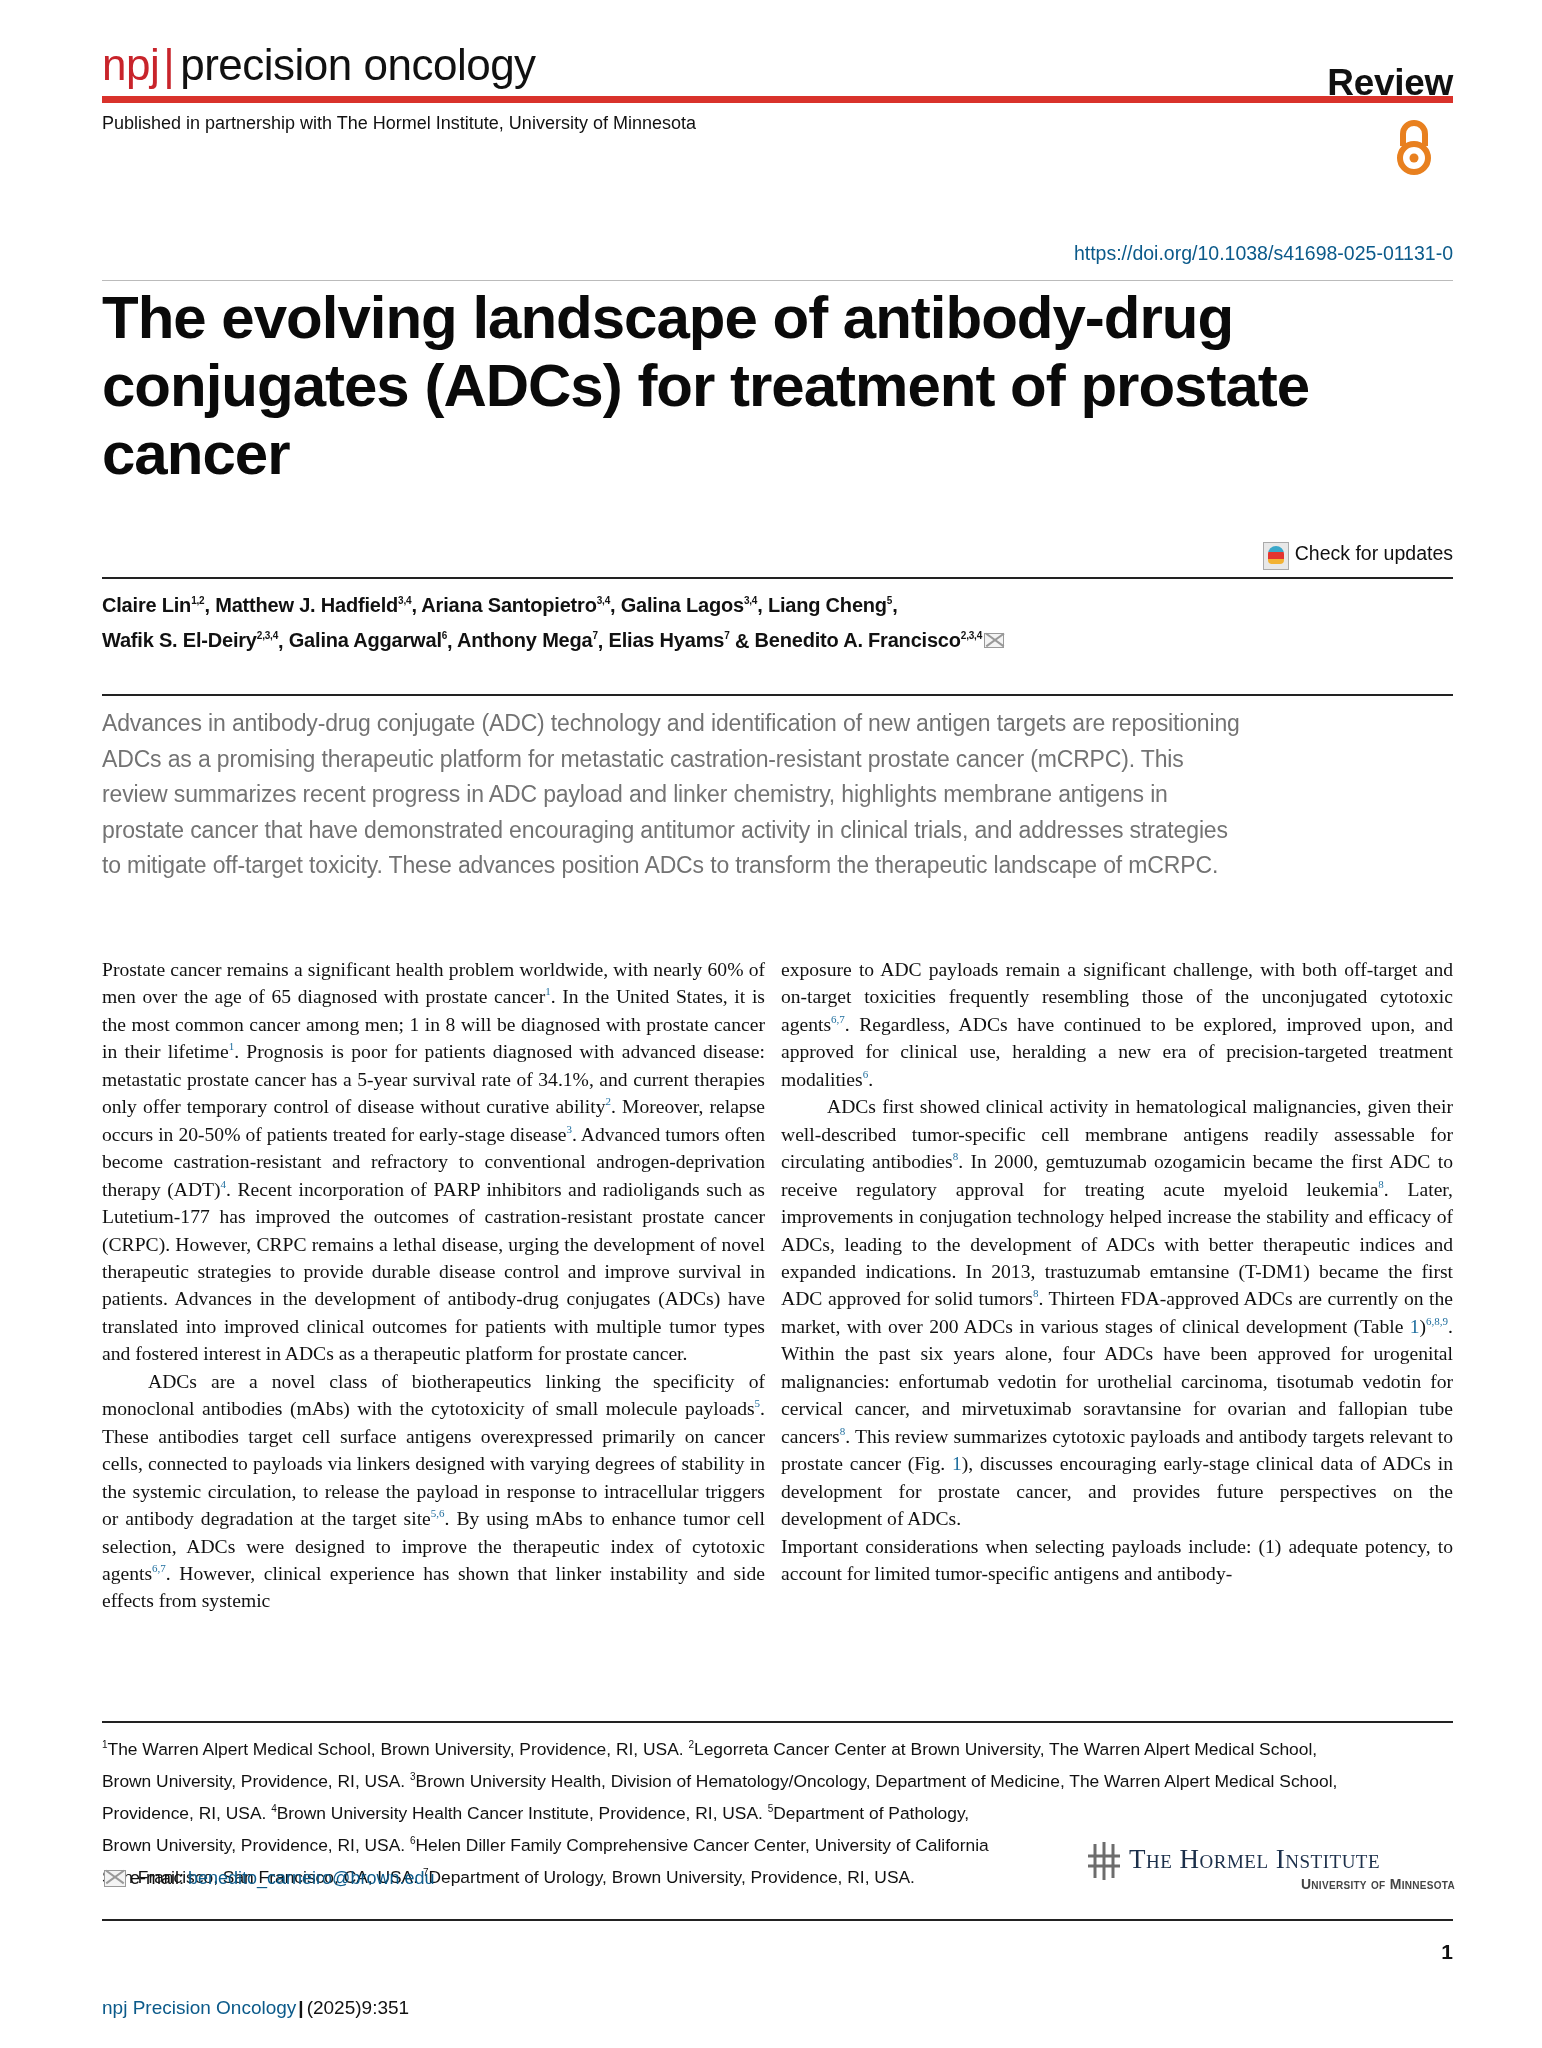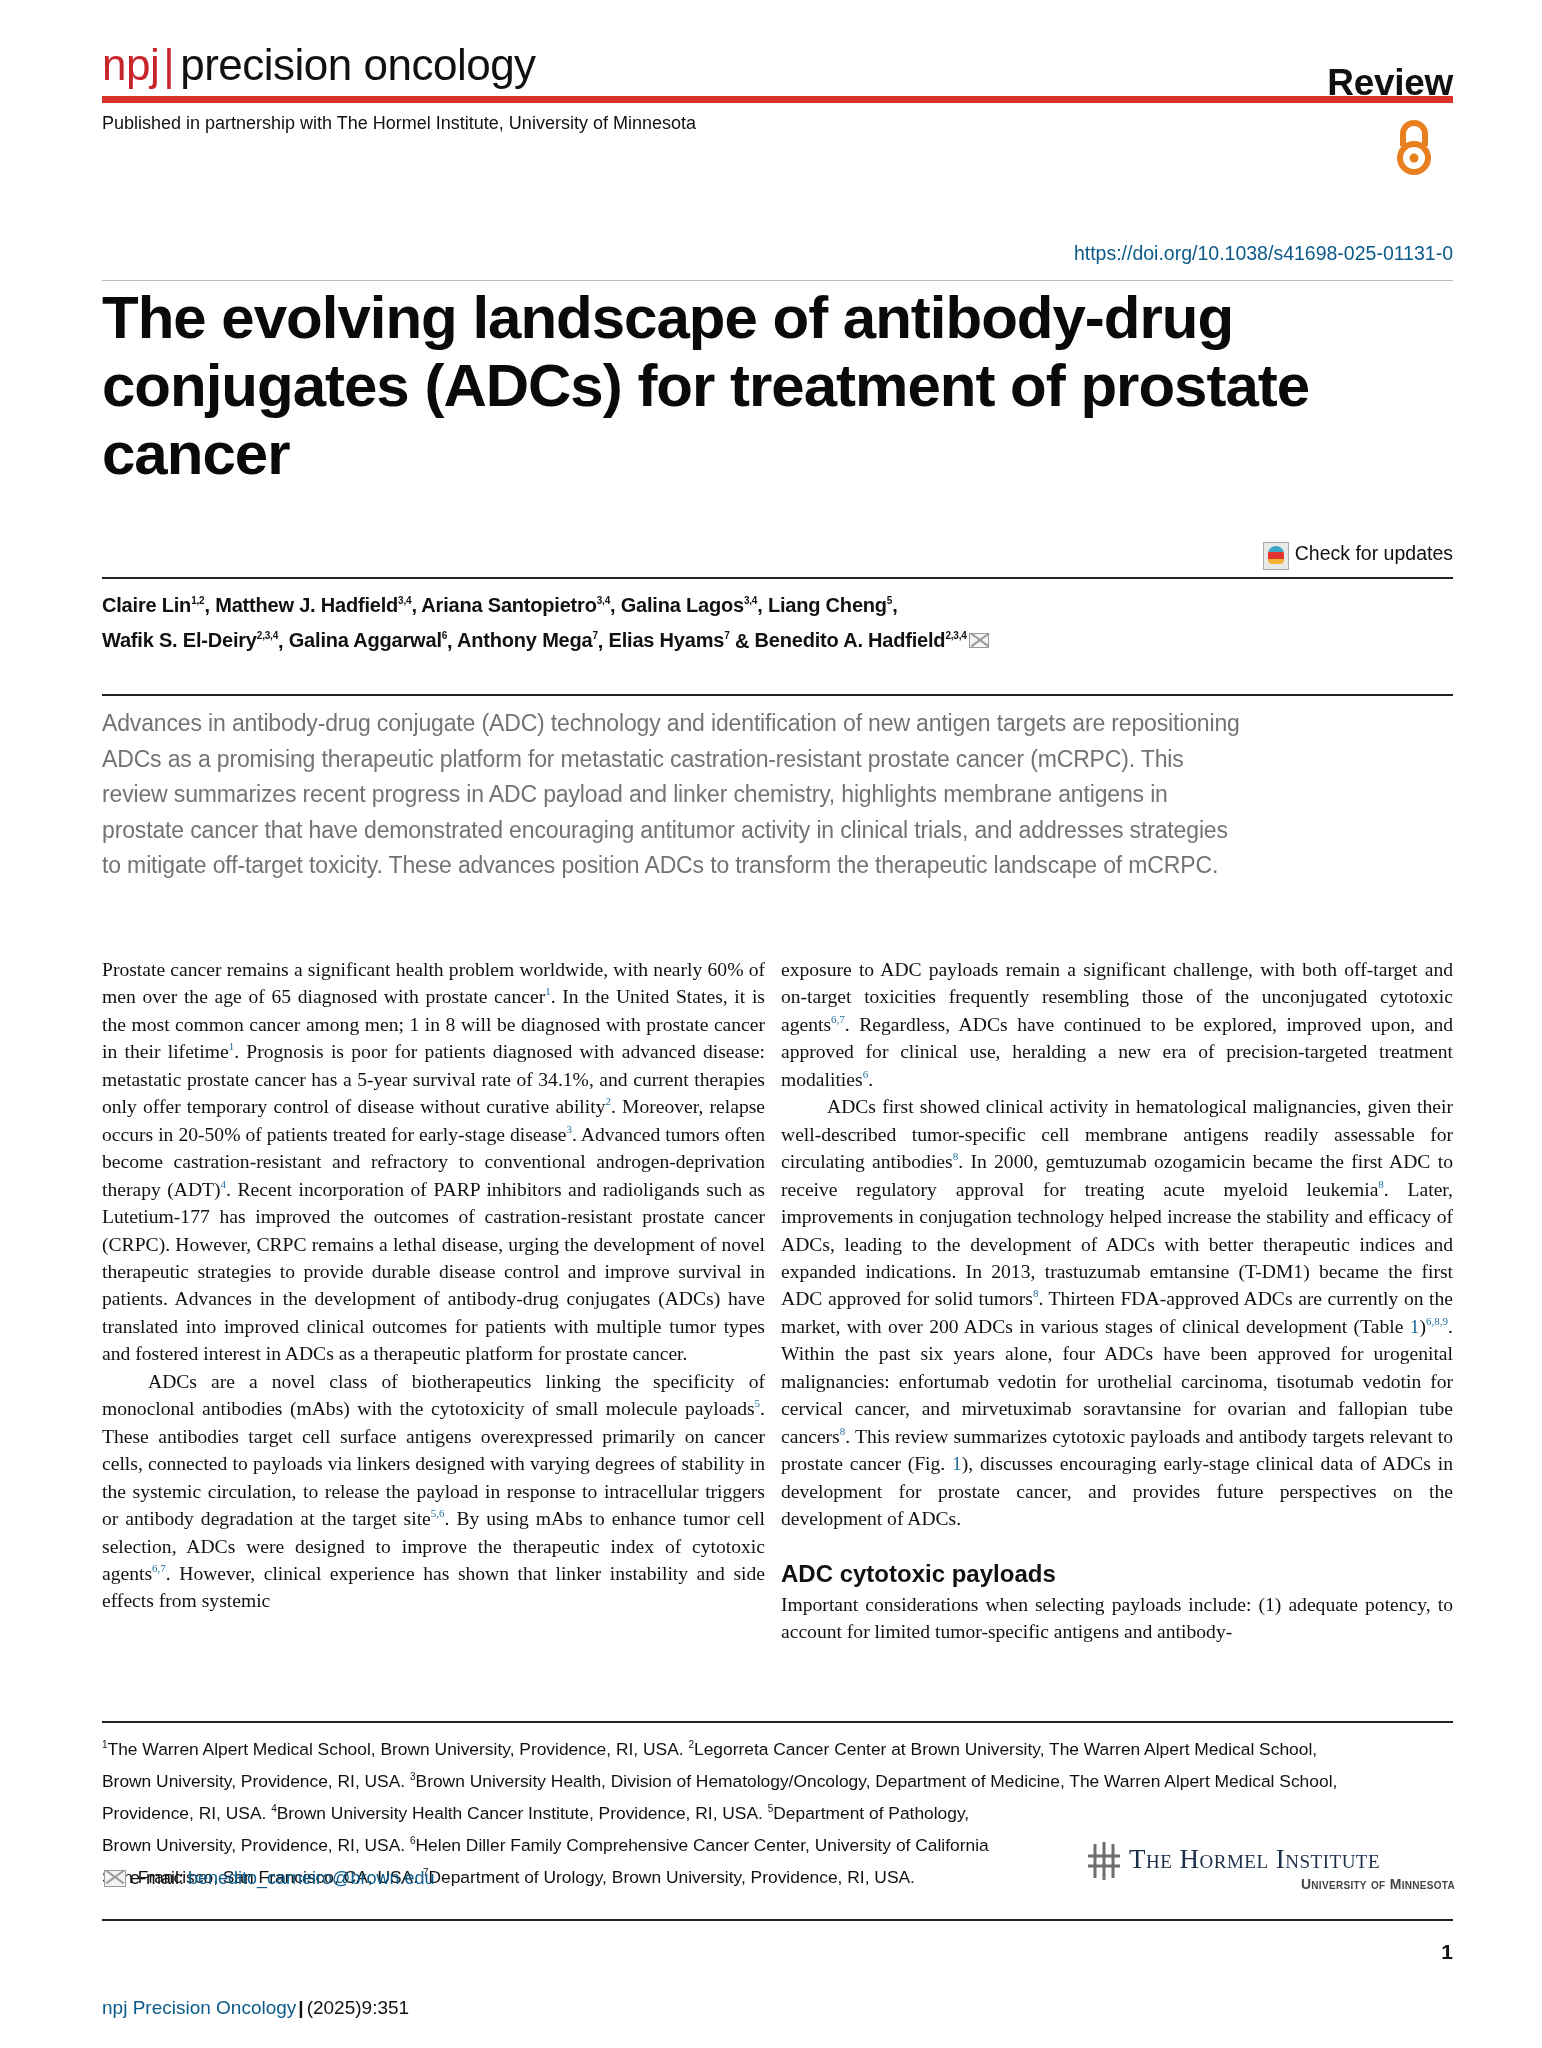--- a/index.html
+++ b/index.html
@@ -91,35 +91,34 @@
 <h1 id="title" class="abs sans">The evolving landscape of antibody-drug conjugates (ADCs) for treatment of prostate cancer</h1>
 
 <div id="check-updates" class="abs sans">
   <span class="cu-icon"></span>
   <span>Check for updates</span>
 </div>
 
 <div id="authors-rule" class="abs"></div>
 <div id="authors" class="abs sans">
   <span><span>Claire Lin</span><sup>1,2</sup></span><span>, </span><span><span>Matthew J. Hadfield</span><sup>3,4</sup></span><span>, </span><span><span>Ariana Santopietro</span><sup>3,4</sup></span><span>, </span><span><span>Galina Lagos</span><sup>3,4</sup></span><span>, </span><span><span>Liang Cheng</span><sup>5</sup></span><span>,</span><br>
-  <span><span>Wafik S. El-Deiry</span><sup>2,3,4</sup></span><span>, </span><span><span>Galina Aggarwal</span><sup>6</sup></span><span>, </span><span><span>Anthony Mega</span><sup>7</sup></span><span>, </span><span><span>Elias Hyams</span><sup>7</sup></span><span> &amp; </span><span><span>Benedito A. Hadfield</span><sup>2,3,4</sup></span><span class="mail-icon"></span>
+  <span><span>Wafik S. El-Deiry</span><sup>2,3,4</sup></span><span>, </span><span><span>Galina Aggarwal</span><sup>6</sup></span><span>, </span><span><span>Anthony Mega</span><sup>7</sup></span><span>, </span><span><span>Elias Hyams</span><sup>7</sup></span><span> &amp; </span><span><span>Benedito A. Francisco</span><sup>2,3,4</sup></span><span class="mail-icon"></span>
 </div>
 
 <div id="abstract-rule" class="abs"></div>
 <p id="abstract" class="abs sans">Advances in antibody-drug conjugate (ADC) technology and identification of new antigen targets are repositioning ADCs as a promising therapeutic platform for metastatic castration-resistant prostate cancer (mCRPC). This review summarizes recent progress in ADC payload and linker chemistry, highlights membrane antigens in prostate cancer that have demonstrated encouraging antitumor activity in clinical trials, and addresses strategies to mitigate off-target toxicity. These advances position ADCs to transform the therapeutic landscape of mCRPC.</p>
 
 <div id="col-left" class="abs col serif">
   <p><span>Prostate cancer remains a significant health problem worldwide, with nearly 60% of men over the age of 65 diagnosed with prostate cancer</span><sup class="ref">1</sup><span>. In the United States, it is the most common cancer among men; 1 in 8 will be diagnosed with prostate cancer in their lifetime</span><sup class="ref">1</sup><span>. Prognosis is poor for patients diagnosed with advanced disease: metastatic prostate cancer has a 5-year survival rate of 34.1%, and current therapies only offer temporary control of disease without curative ability</span><sup class="ref">2</sup><span>. Moreover, relapse occurs in 20-50% of patients treated for early-stage disease</span><sup class="ref">3</sup><span>. Advanced tumors often become castration-resistant and refractory to conventional androgen-deprivation therapy (ADT)</span><sup class="ref">4</sup><span>. Recent incorporation of PARP inhibitors and radioligands such as Lutetium-177 has improved the outcomes of castration-resistant prostate cancer (CRPC). However, CRPC remains a lethal disease, urging the development of novel therapeutic strategies to provide durable disease control and improve survival in patients. Advances in the development of antibody-drug conjugates (ADCs) have translated into improved clinical outcomes for patients with multiple tumor types and fostered interest in ADCs as a therapeutic platform for prostate cancer.</span></p>
   <p class="indent"><span>ADCs are a novel class of biotherapeutics linking the specificity of monoclonal antibodies (mAbs) with the cytotoxicity of small molecule payloads</span><sup class="ref">5</sup><span>. These antibodies target cell surface antigens overexpressed primarily on cancer cells, connected to payloads via linkers designed with varying degrees of stability in the systemic circulation, to release the payload in response to intracellular triggers or antibody degradation at the target site</span><sup class="ref">5,6</sup><span>. By using mAbs to enhance tumor cell selection, ADCs were designed to improve the therapeutic index of cytotoxic agents</span><sup class="ref">6,7</sup><span>. However, clinical experience has shown that linker instability and side effects from systemic</span></p>
 </div>
 
 <div id="col-right" class="abs col serif">
   <p><span>exposure to ADC payloads remain a significant challenge, with both off-target and on-target toxicities frequently resembling those of the unconjugated cytotoxic agents</span><sup class="ref">6,7</sup><span>. Regardless, ADCs have continued to be explored, improved upon, and approved for clinical use, heralding a new era of precision-targeted treatment modalities</span><sup class="ref">6</sup><span>.</span></p>
   <p class="indent"><span>ADCs first showed clinical activity in hematological malignancies, given their well-described tumor-specific cell membrane antigens readily assessable for circulating antibodies</span><sup class="ref">8</sup><span>. In 2000, gemtuzumab ozogamicin became the first ADC to receive regulatory approval for treating acute myeloid leukemia</span><sup class="ref">8</sup><span>. Later, improvements in conjugation technology helped increase the stability and efficacy of ADCs, leading to the development of ADCs with better therapeutic indices and expanded indications. In 2013, trastuzumab emtansine (T-DM1) became the first ADC approved for solid tumors</span><sup class="ref">8</sup><span>. Thirteen FDA-approved ADCs are currently on the market, with over 200 ADCs in various stages of clinical development (Table </span><span class="ref">1</span><span>)</span><sup class="ref">6,8,9</sup><span>. Within the past six years alone, four ADCs have been approved for urogenital malignancies: enfortumab vedotin for urothelial carcinoma, tisotumab vedotin for cervical cancer, and mirvetuximab soravtansine for ovarian and fallopian tube cancers</span><sup class="ref">8</sup><span>. This review summarizes cytotoxic payloads and antibody targets relevant to prostate cancer (Fig. </span><span class="ref">1</span><span>), discusses encouraging early-stage clinical data of ADCs in development for prostate cancer, and provides future perspectives on the development of ADCs.</span></p>
-  <h2 id="section-heading" class="sans">ADC cytotoxic payloads</h2>
   <p>Important considerations when selecting payloads include: (1) adequate potency, to account for limited tumor-specific antigens and antibody-</p>
 </div>
 
 <div id="aff-rule" class="abs"></div>
 <div id="affiliations" class="abs sans">
   <span class="line"><sup>1</sup><span>The Warren Alpert Medical School, Brown University, Providence, RI, USA. </span><sup>2</sup><span>Legorreta Cancer Center at Brown University, The Warren Alpert Medical School,</span></span>
   <span class="line"><span>Brown University, Providence, RI, USA. </span><sup>3</sup><span>Brown University Health, Division of Hematology/Oncology, Department of Medicine, The Warren Alpert Medical School,</span></span>
   <span class="line"><span>Providence, RI, USA. </span><sup>4</sup><span>Brown University Health Cancer Institute, Providence, RI, USA. </span><sup>5</sup><span>Department of Pathology,</span></span>
   <span class="line"><span>Brown University, Providence, RI, USA. </span><sup>6</sup><span>Helen Diller Family Comprehensive Cancer Center, University of California</span></span>
   <span class="line"><span>San Francisco, San Francisco, CA, USA. </span><sup>7</sup><span>Department of Urology, Brown University, Providence, RI, USA.</span></span>

